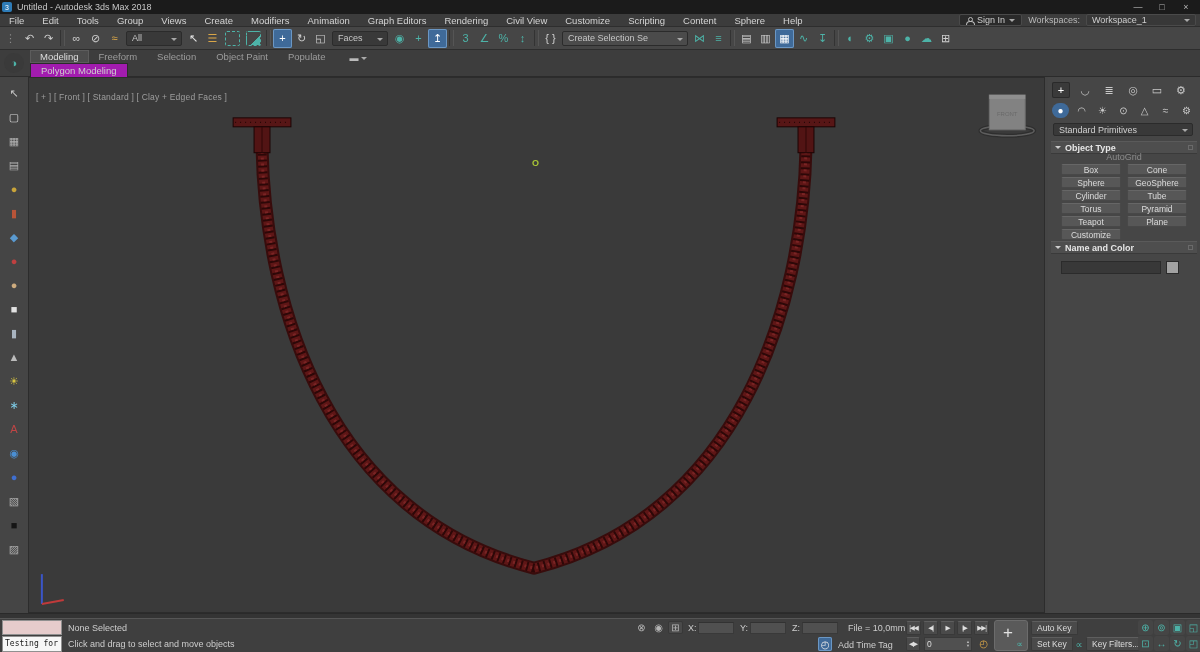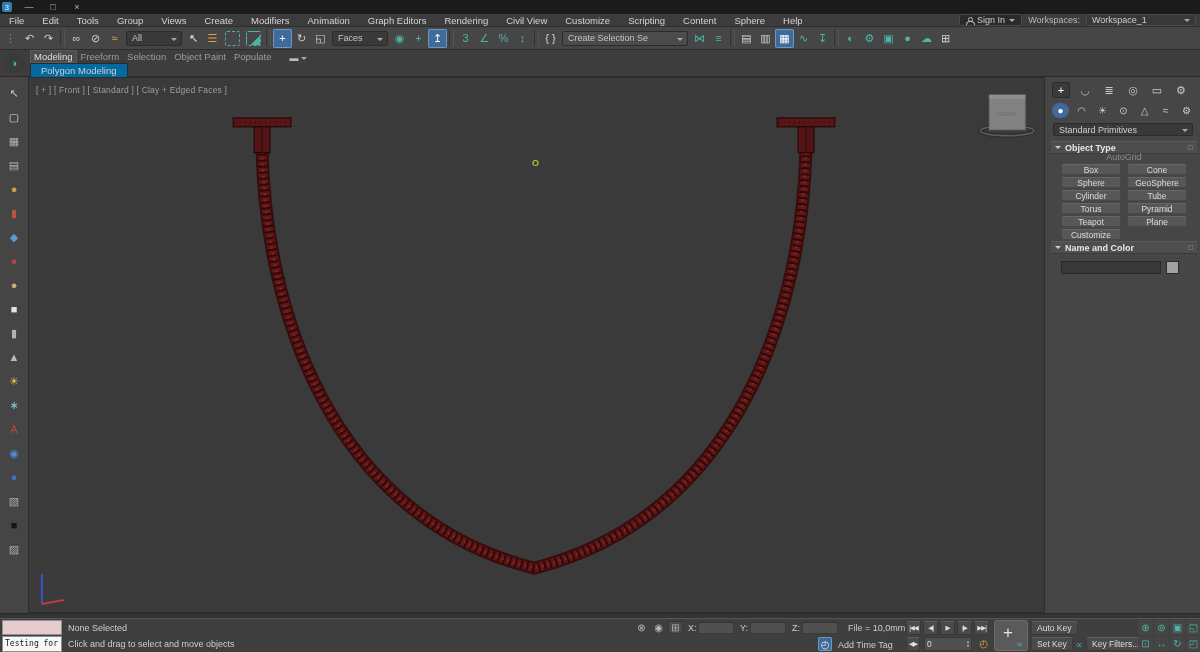--- a/index.html
+++ b/index.html
@@ -32,35 +32,35 @@
   .ticon.sep{width:5px;height:16px;border-left:1px solid #333;border-right:1px solid #555;border-radius:0;margin:0 2px;}
   .ticon.dash{width:15px;height:15px;border:1px dashed #4db3a8;margin:0 3px;}
   .ticon.dash2{width:15px;height:15px;border:1px dashed #4db3a8;margin:0 3px;background:linear-gradient(135deg,transparent 62%,#4db3a8 62%);}
   .ticon.dd,.ticon.field{width:auto;height:15px;padding:0 16px 0 5px;font-size:9px;color:#c6c6c6;background:#393939;border:1px solid #2b2b2b;border-radius:2px;position:relative;justify-content:flex-start;margin:0 2px;}
   .ticon.field{background:#4b4b4b;min-width:126px;}
   .ticon.dd{min-width:56px;}
   .ticon.dd::after,.ticon.field::after{content:"";position:absolute;right:4px;top:6px;border:3px solid transparent;border-top-color:#a8a8a8;}
 
   
   .ribbon1{left:0;top:50px;width:1200px;height:13px;background:#3d3d3d;display:flex;align-items:flex-end;padding-left:30px;}
-  .rtab{padding:1px 4px;font-size:9.5px;color:#9c9c9c;line-height:11px;white-space:nowrap;}
+  .rtab{padding:1px 10px;font-size:9.5px;color:#9c9c9c;line-height:11px;white-space:nowrap;}
   .rtab.active{background:#4c4c4c;color:#dedede;box-shadow:inset 0 0 0 1px #5c5c5c;}
   .ribbon2{left:0;top:63px;width:1200px;height:14px;background:#3d3d3d;border-bottom:1px solid #2b2b2b;display:flex;align-items:center;padding-left:30px;}
-  .subtab{background:#0369a1;border:1px solid #2b2b2b;border-bottom:none;padding:1px 10px;font-size:9.5px;color:#cfcfcf;}
+  .subtab{background:#a21caf;border:1px solid #2b2b2b;border-bottom:none;padding:1px 10px;font-size:9.5px;color:#cfcfcf;}
   .rteapot{left:4px;top:53px;width:20px;height:20px;border-radius:50%;background:#3a3a3a;color:#4db3a8;display:flex;align-items:center;justify-content:center;font-size:11px;}
   .rmini{display:flex;align-items:center;gap:3px;margin-left:14px;color:#bbb;}
 
   
   .main{left:0;top:77px;width:1200px;height:536px;background:#454545;}
   .leftstrip{left:0;top:0;width:28px;height:536px;display:flex;flex-direction:column;align-items:center;padding-top:4px;}
   .licon{width:22px;height:24px;display:flex;align-items:center;justify-content:center;font-size:11px;flex:none;}
 
   .viewport{left:28px;top:0;width:1017px;height:536px;background:#3a3a3a;border:1px solid #2c2c2c;overflow:hidden;}
   .vp-svg{position:absolute;left:0;top:0;width:100%;height:100%;}
-  .vp-label{position:absolute;left:7px;top:7px;font-size:8.5px;color:#9e9e9e;letter-spacing:.2px;}
+  .vp-label{position:absolute;left:7px;top:14px;font-size:8.5px;color:#9e9e9e;letter-spacing:.2px;}
   .stats{position:absolute;left:4px;top:24px;color:#ccd24e;font-size:9px;line-height:10px;}
   .srow{display:flex;}
   .slabel{width:32px;}
   .sval{}
   .srow.gap{margin-top:10px;}
   .marker-o{position:absolute;left:503px;top:80px;color:#a9c636;font-size:9px;font-weight:bold;}
   .vcube-txt{font-size:6px;fill:#6a6a6a;}
 
   
   .rightpanel{left:1048px;top:0;width:152px;height:536px;background:#464646;}
@@ -101,20 +101,21 @@
   .pluskey .key{position:absolute;right:4px;bottom:1px;font-size:9px;color:#4db3a8;}
   .akbtn{height:14px;padding:0 5px;background:#4a4a4a;border:1px solid #393939;border-top-color:#5e5e5e;border-radius:2px;font-size:8.5px;color:#dedede;display:flex;align-items:center;white-space:nowrap;}
   .navgrid{display:grid;grid-template-columns:repeat(4,15px);grid-auto-rows:15px;gap:1px;}
   .nbtn{display:flex;align-items:center;justify-content:center;color:#4db3a8;font-size:10px;background:#454545;border-radius:2px;}
 </style>
 </head>
 <body>
 
 <div class="abs titlebar">
   <div class="applogo">3</div>
+  <div class="wtitle">Untitled - Autodesk 3ds Max 2018</div>
   <div class="winbtn">—</div>
   <div class="winbtn">□</div>
   <div class="winbtn">×</div>
 </div>
 
 <div class="abs menubar">
   <span class="menu-item">File</span>
     <span class="menu-item">Edit</span>
     <span class="menu-item">Tools</span>
     <span class="menu-item">Group</span>

